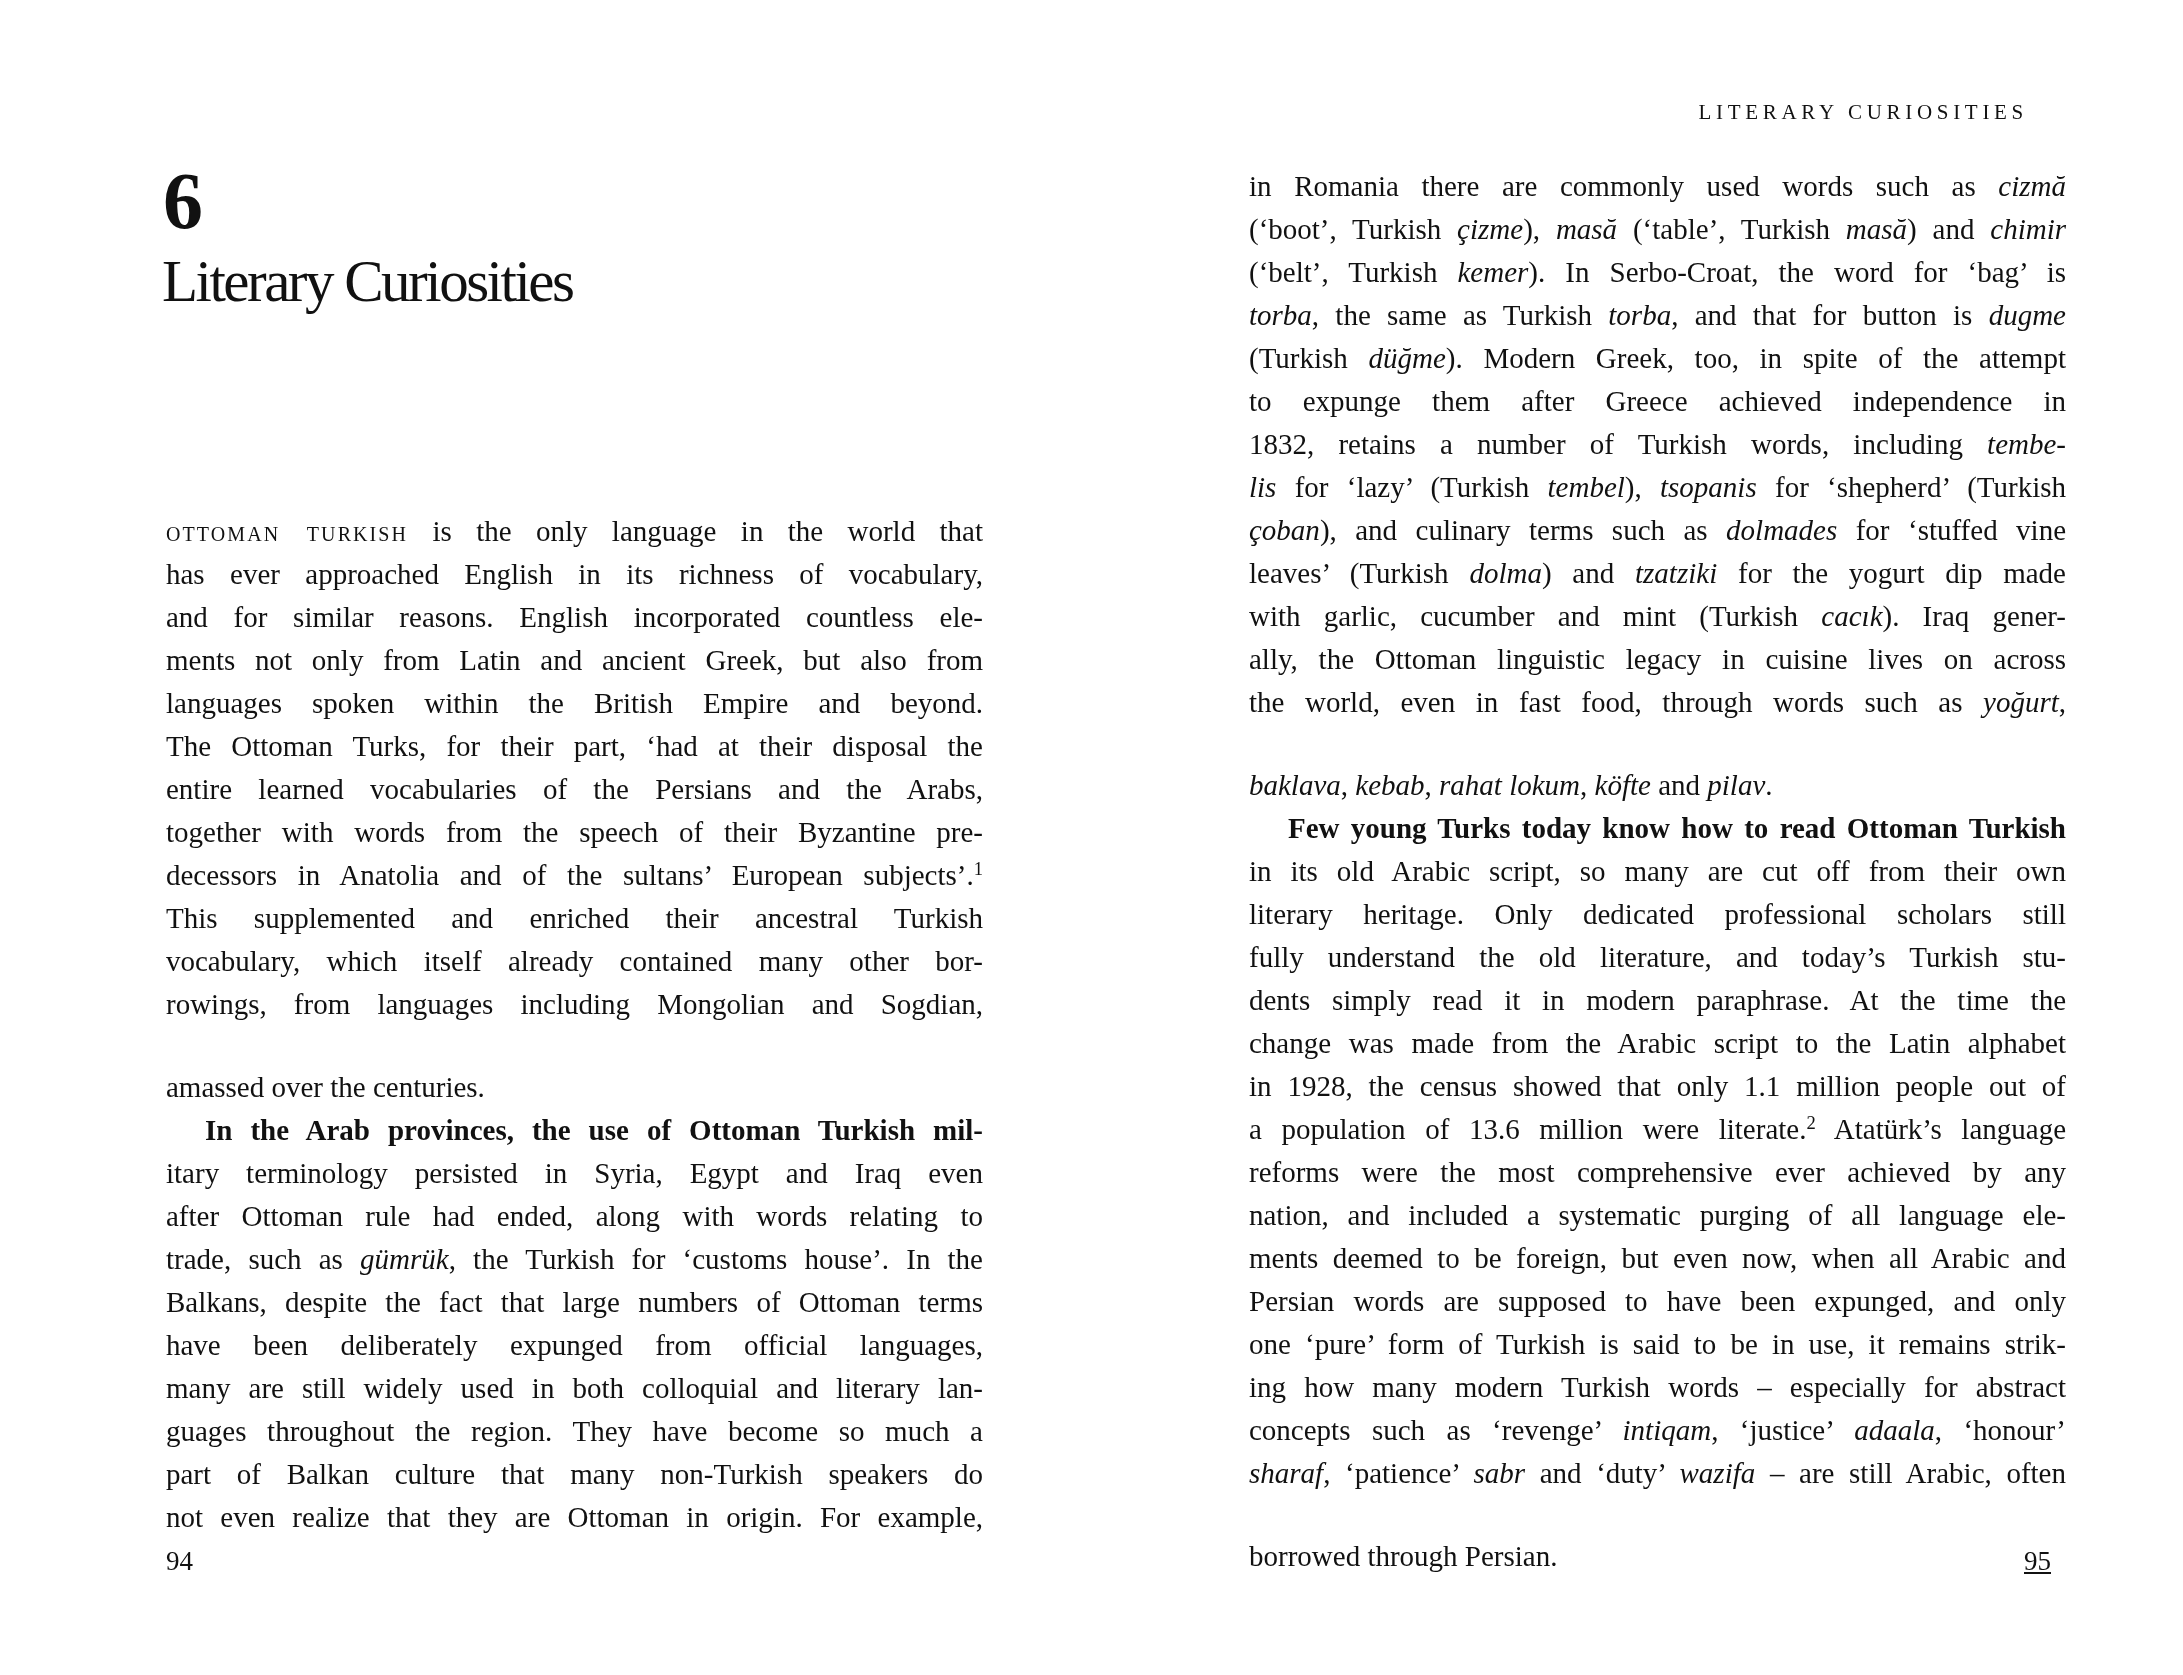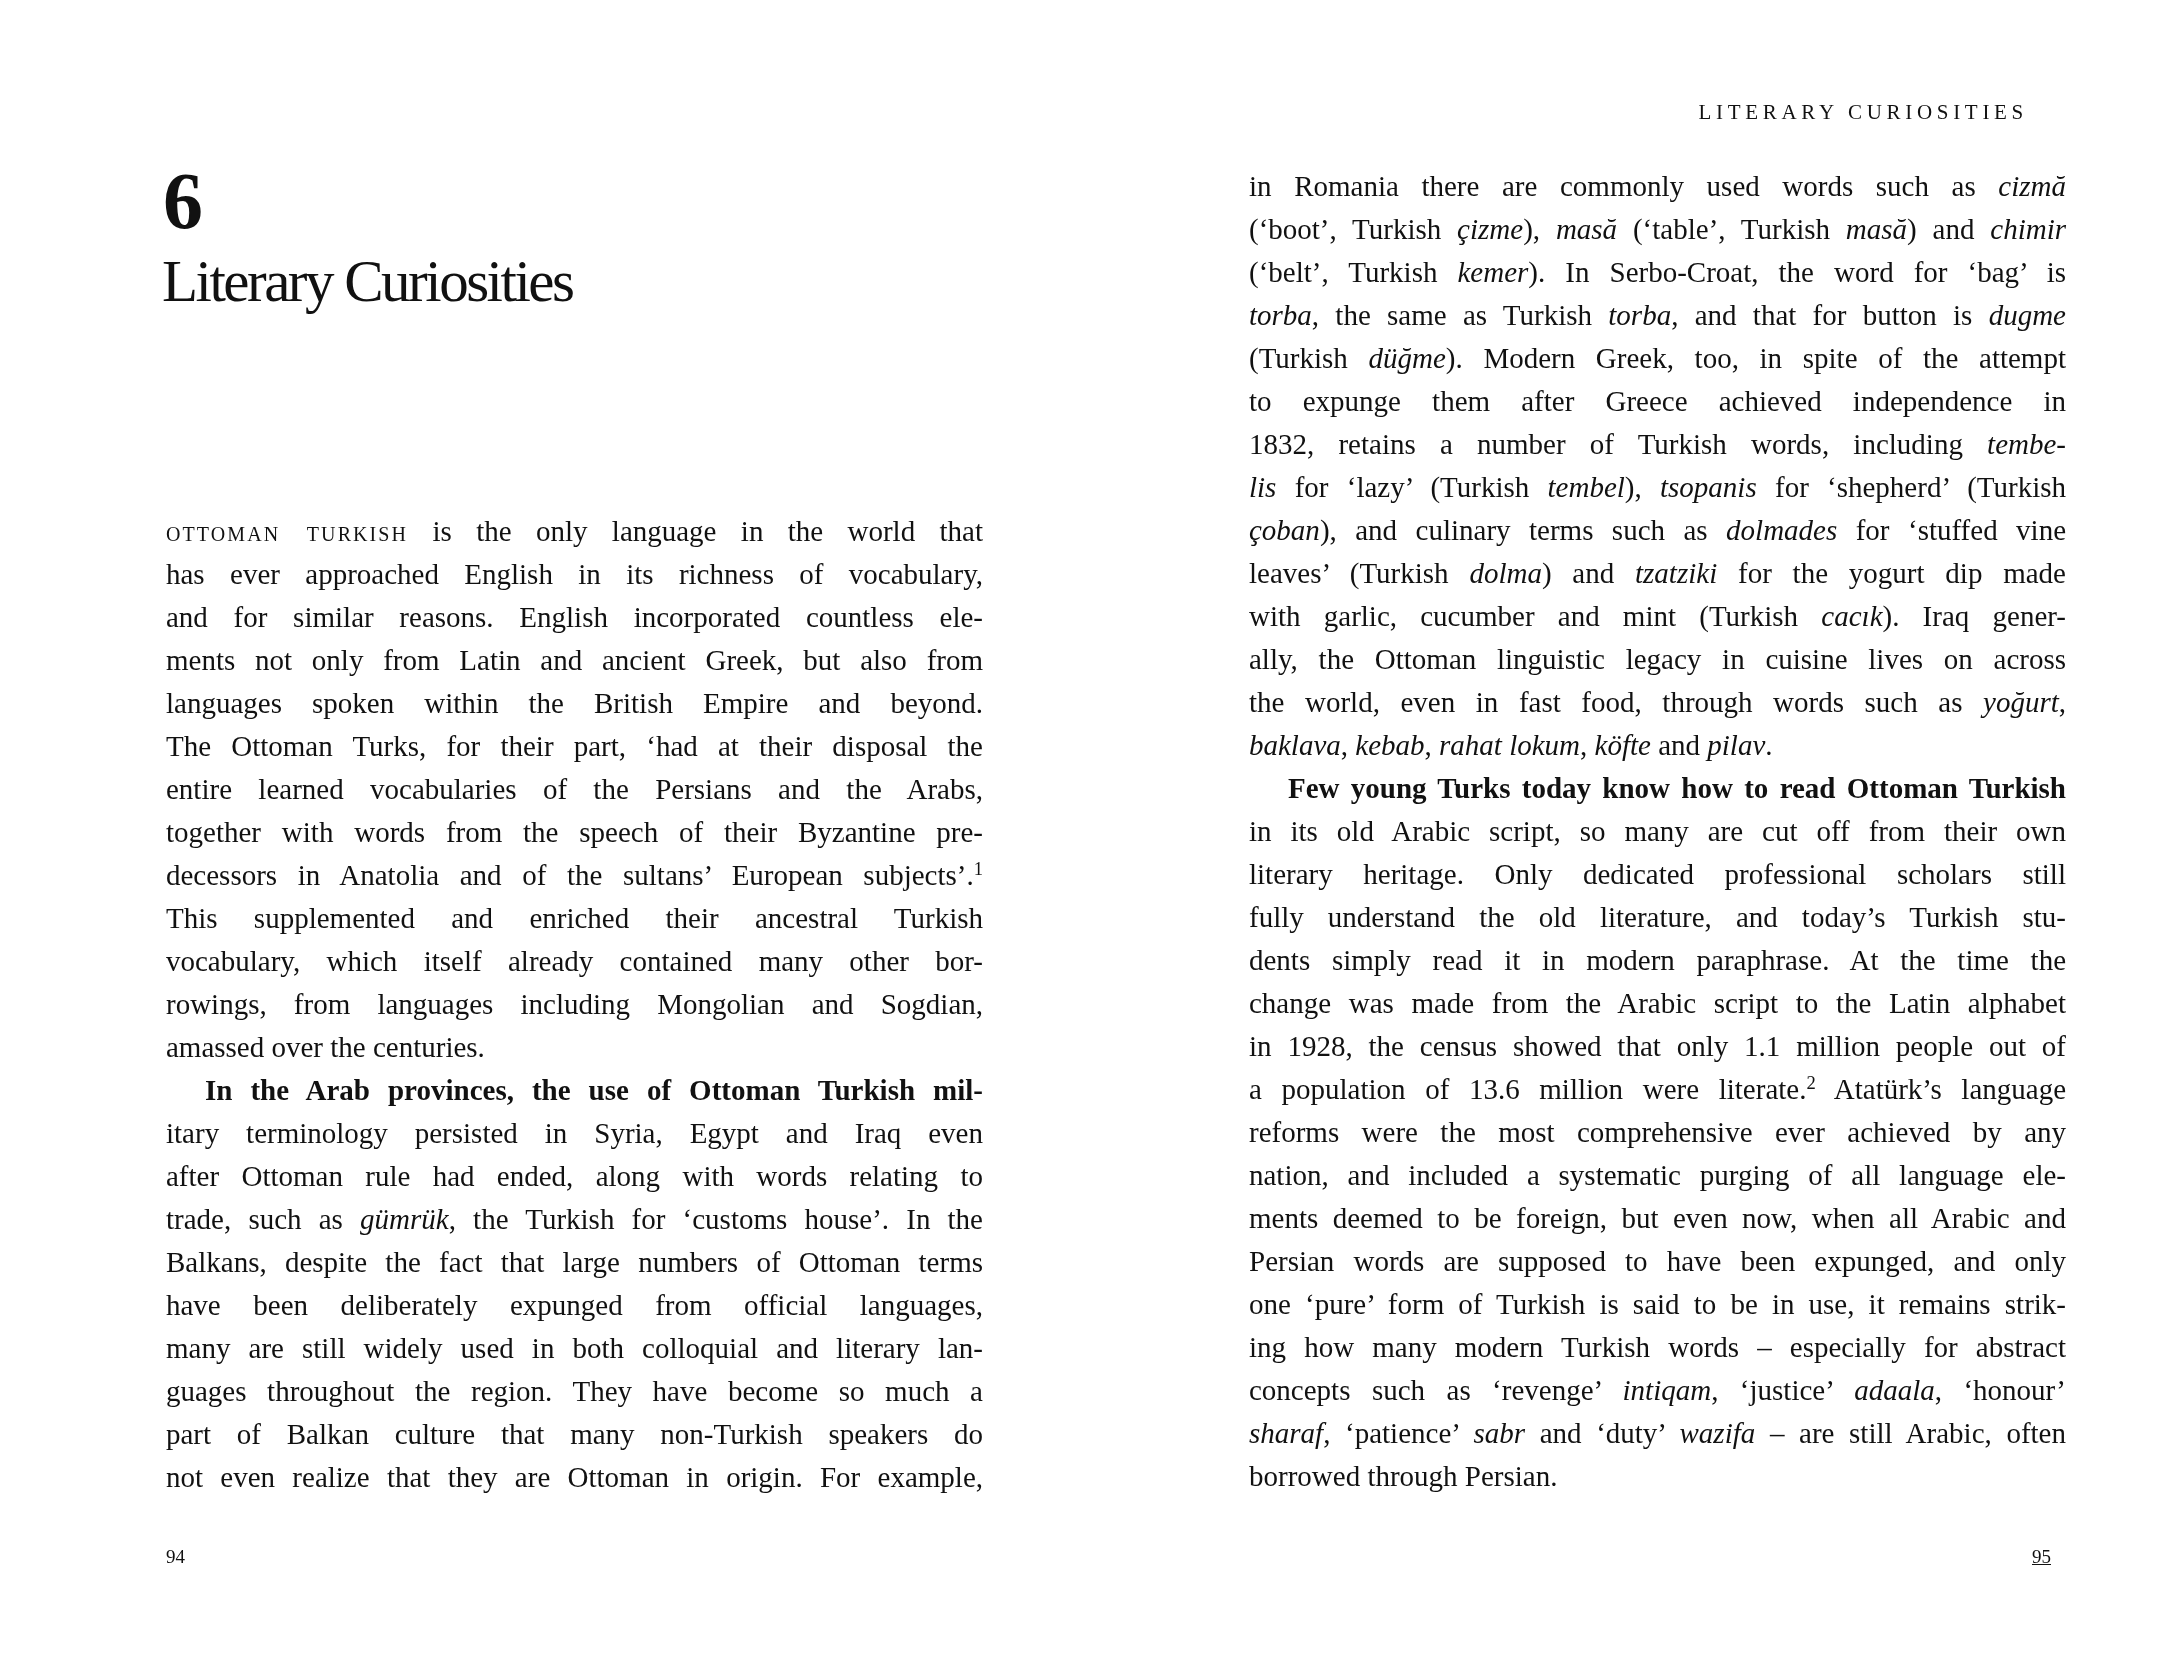--- a/index.html
+++ b/index.html
@@ -8,26 +8,26 @@
   .page { position: absolute; top: 0; height: 1656px; }
   #page-left { left: 0; width: 1091px; }
   #page-right { left: 1092px; width: 1091px; }
   .chapter-num { position: absolute; left: 163px; top: 161px; font-size: 80px; font-weight: bold; line-height: 1; letter-spacing: -1.4px; }
   .chapter-title { position: absolute; left: 162px; top: 252px; font-size: 59px; line-height: 1; letter-spacing: -2.5px; white-space: nowrap; }
   .running-head { position: absolute; right: 155px; top: 100px; font-size: 21px; letter-spacing: 4.7px; white-space: nowrap; }
   .col { position: absolute; width: 817px; font-size: 29px; line-height: 43px; }
   #page-left .col { left: 166px; top: 510px; }
   #page-right .col { left: 157px; top: 165px; }
   .line { display: block; height: 43px; white-space: nowrap; text-align: justify; text-align-last: justify; }
-  .line.last { text-align-last: left; }
+  .line.last { text-align-last: left; margin-top: 40px; }
   .line.indent { padding-left: 39px; font-weight: bold; }
   .sc { font-variant: small-caps; letter-spacing: 2.1px; text-transform: lowercase; }
   sup { font-size: 18.6px; line-height: 0; vertical-align: 10px; }
   i { font-style: italic; }
-  .folio { position: absolute; top: 1546px; font-size: 19px; }
+  .folio { position: absolute; top: 1546px; font-size: 27px; }
   #page-left .folio { left: 166px; }
   #page-right .folio { right: 132px; text-decoration: underline; }
 </style>
 </head>
 <body>
 
 <div class="page" id="page-left">
   <div class="chapter-num">6</div>
   <div class="chapter-title">Literary Curiosities</div>
   <div class="col">

